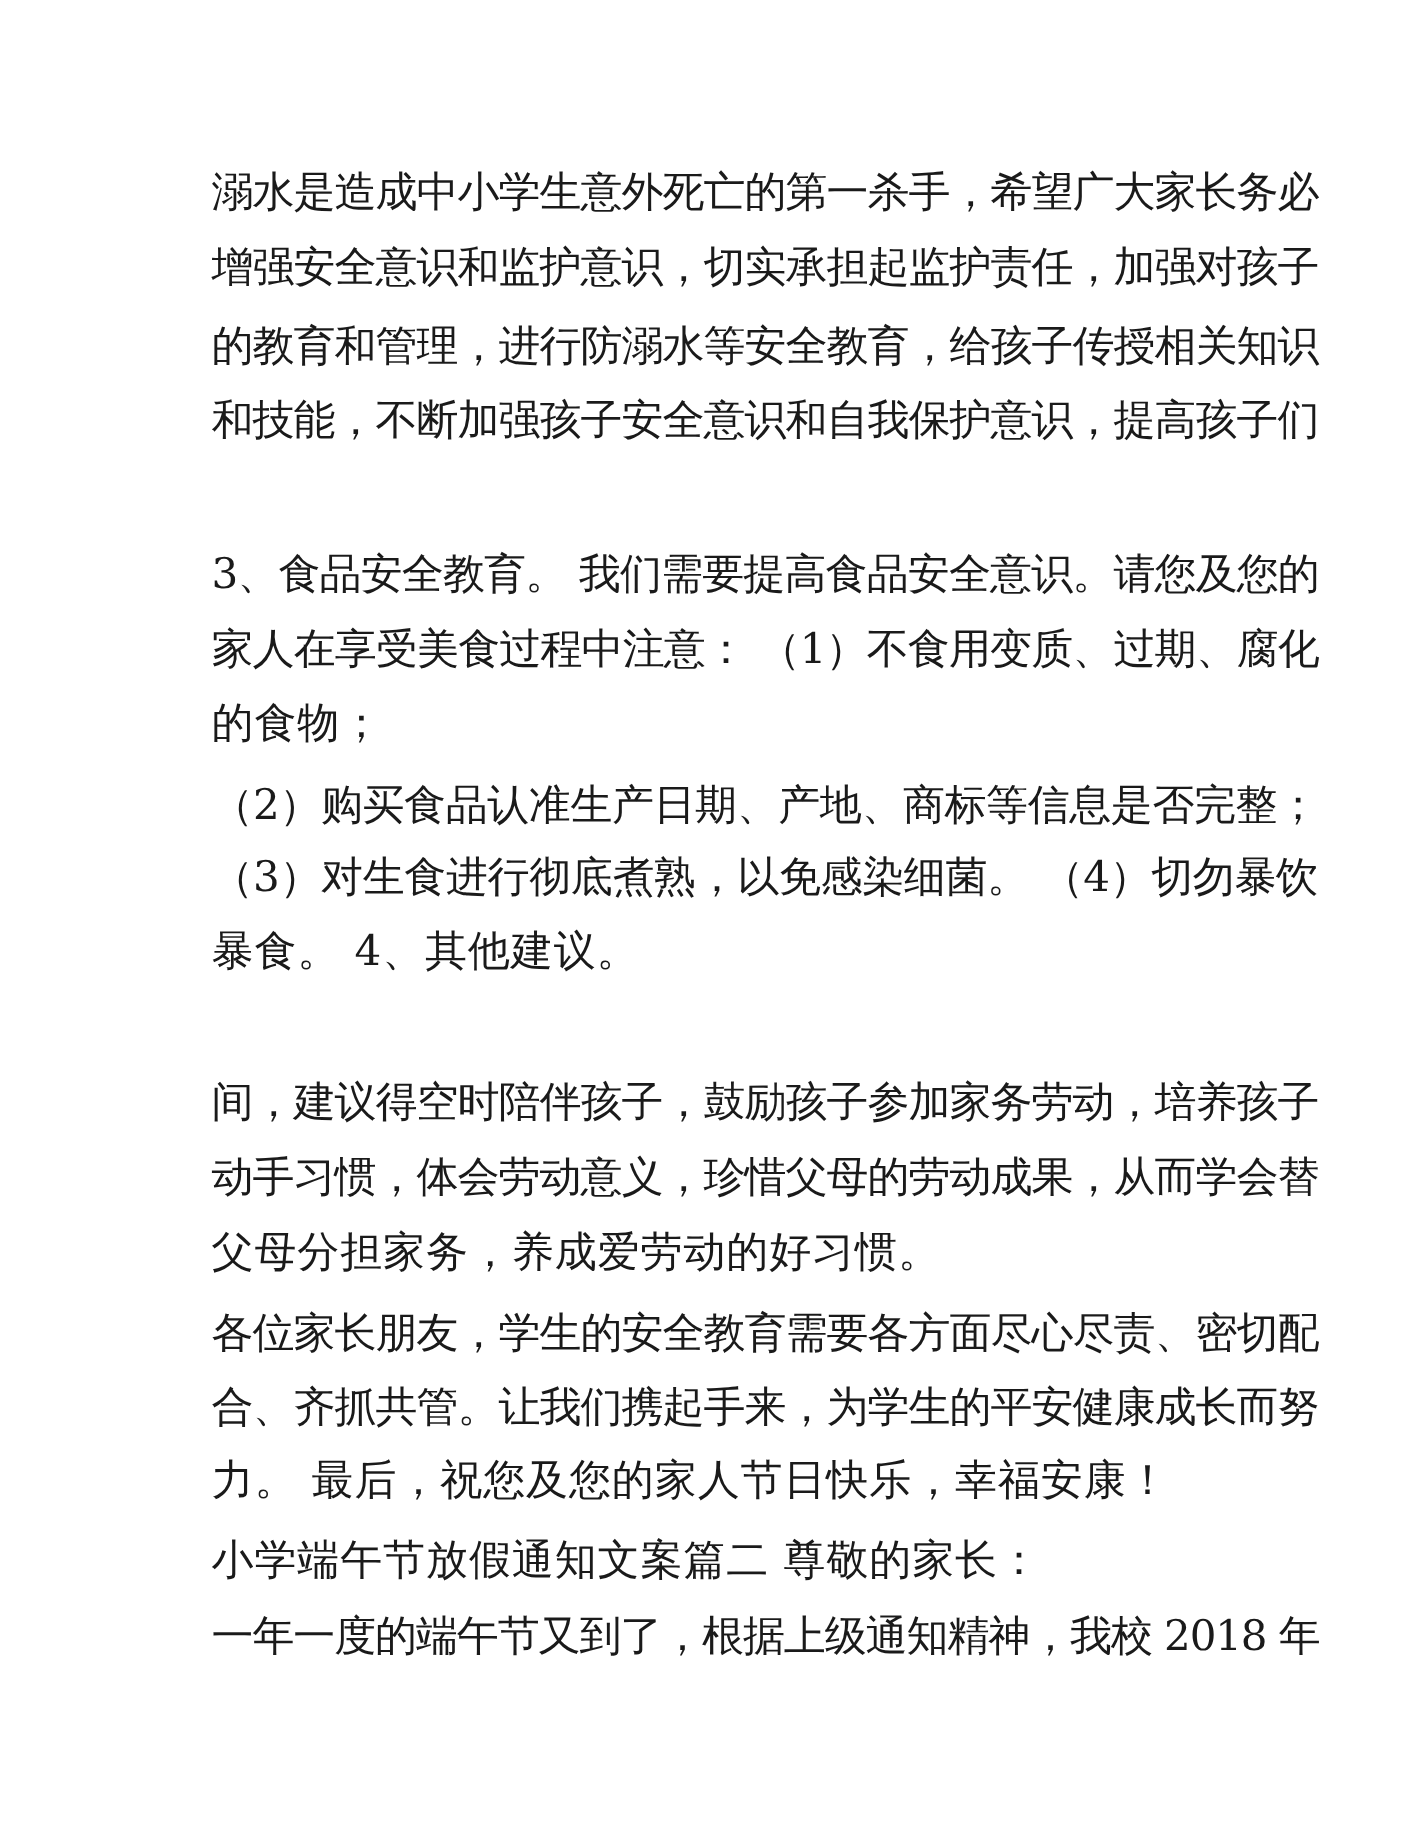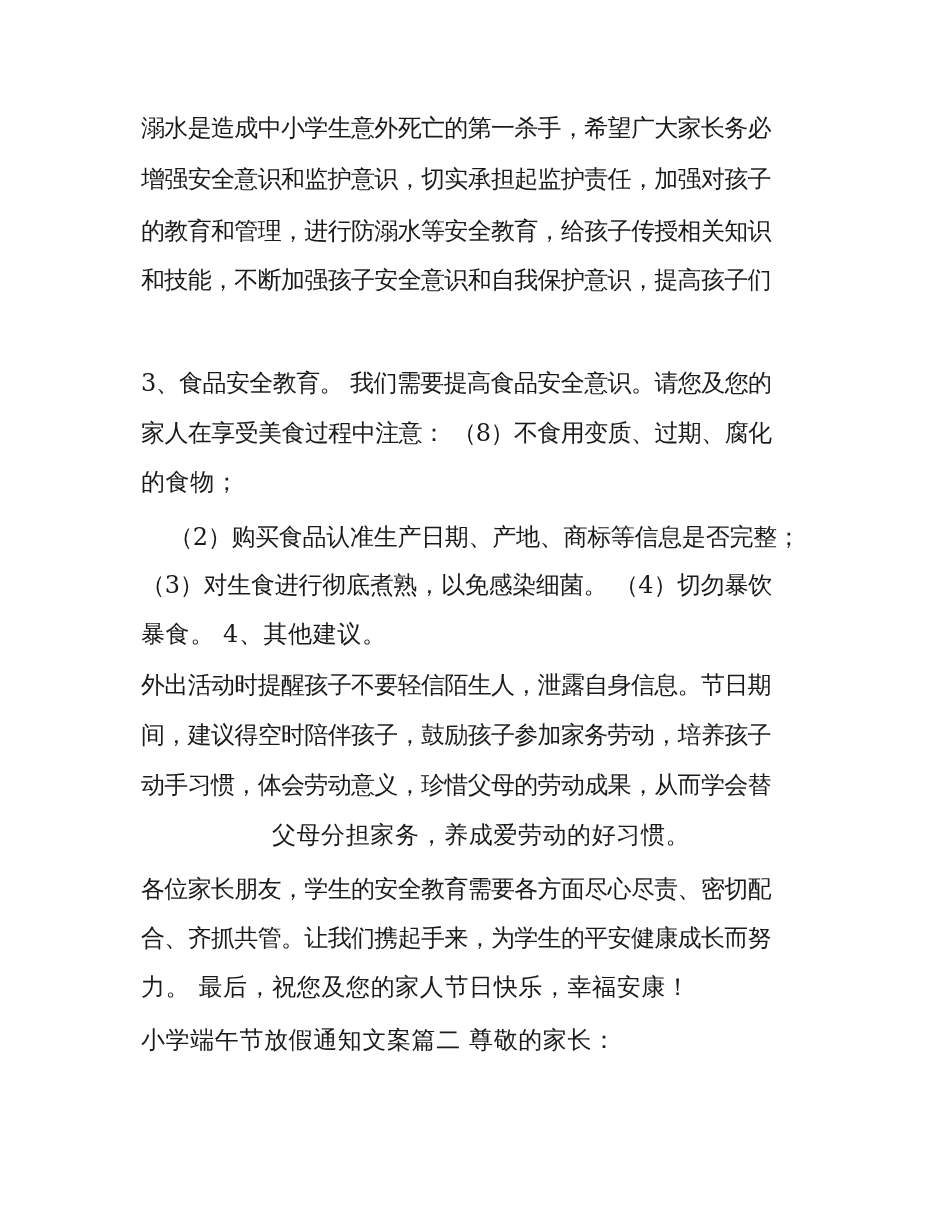--- a/index.html
+++ b/index.html
@@ -20,42 +20,42 @@
       left: 0;
       top: 0;
       width: 950px;
       height: 1229px;
       background: #ffffff;
     }
     .line {
       position: absolute;
       left: 141px;
       width: 680px;
-      font-size: 24px;
+      font-size: 28px;
       line-height: 30px;
       height: 30px;
       white-space: nowrap;
       letter-spacing: 0.6px;
     }
   </style>
 </head>
 <body>
 
 <div class="page" id="page">
     <div class="line" style="top: 113px; letter-spacing: -0.669231px;">溺水是造成中小学生意外死亡的第一杀手，希望广大家长务必</div>
     <div class="line" style="top: 166px; letter-spacing: -0.669231px; font-family: Liberation Mono, monospace;">增强安全意识和监护意识，切实承担起监护责任，加强对孩子</div>
     <div class="line" style="top: 216px; letter-spacing: -0.669231px;">的教育和管理，进行防溺水等安全教育，给孩子传授相关知识</div>
     <div class="line" style="top: 265px; letter-spacing: -0.669231px;">和技能，不断加强孩子安全意识和自我保护意识，提高孩子们</div>
     <div class="line" style="top: 368px; letter-spacing: -0.585185px;">3、食品安全教育。 我们需要提高食品安全意识。请您及您的</div>
-    <div class="line" style="top: 418px; letter-spacing: -0.585185px;">家人在享受美食过程中注意： （8）不食用变质、过期、腐化</div>
+    <div class="line" style="top: 418px; letter-spacing: -0.585185px;">家人在享受美食过程中注意： （1）不食用变质、过期、腐化</div>
     <div class="line" style="top: 467px;">的食物；</div>
-    <div class="line" style="top: 522px; letter-spacing: -0.284615px; margin-left: 28px;">（2）购买食品认准生产日期、产地、商标等信息是否完整；</div>
+    <div class="line" style="top: 522px; letter-spacing: -0.284615px;">（2）购买食品认准生产日期、产地、商标等信息是否完整；</div>
     <div class="line" style="top: 570px; letter-spacing: -0.251852px;">（3）对生食进行彻底煮熟，以免感染细菌。 （4）切勿暴饮</div>
     <div class="line" style="top: 619px;">暴食。 4、其他建议。</div>
-    <div class="line" style="top: 670px; letter-spacing: -0.669231px;">外出活动时提醒孩子不要轻信陌生人，泄露自身信息。节日期</div>
     <div class="line" style="top: 720px; letter-spacing: -0.669231px;">间，建议得空时陪伴孩子，鼓励孩子参加家务劳动，培养孩子</div>
     <div class="line" style="top: 770px; letter-spacing: -0.669231px;">动手习惯，体会劳动意义，珍惜父母的劳动成果，从而学会替</div>
-    <div class="line" style="top: 820px; text-align: center;">父母分担家务，养成爱劳动的好习惯。</div>
+    <div class="line" style="top: 820px;">父母分担家务，养成爱劳动的好习惯。</div>
     <div class="line" style="top: 874px; letter-spacing: -0.669231px;">各位家长朋友，学生的安全教育需要各方面尽心尽责、密切配</div>
     <div class="line" style="top: 923px; letter-spacing: -0.669231px;">合、齐抓共管。让我们携起手来，为学生的平安健康成长而努</div>
     <div class="line" style="top: 972px;">力。 最后，祝您及您的家人节日快乐，幸福安康！</div>
     <div class="line" style="top: 1025px;">小学端午节放假通知文案篇二 尊敬的家长：</div>
+    <div class="line" style="top: 1076px; letter-spacing: -0.744828px;">一年一度的端午节又到了，根据上级通知精神，我校 2018 年</div>
   </div>
 
 </body></html>

